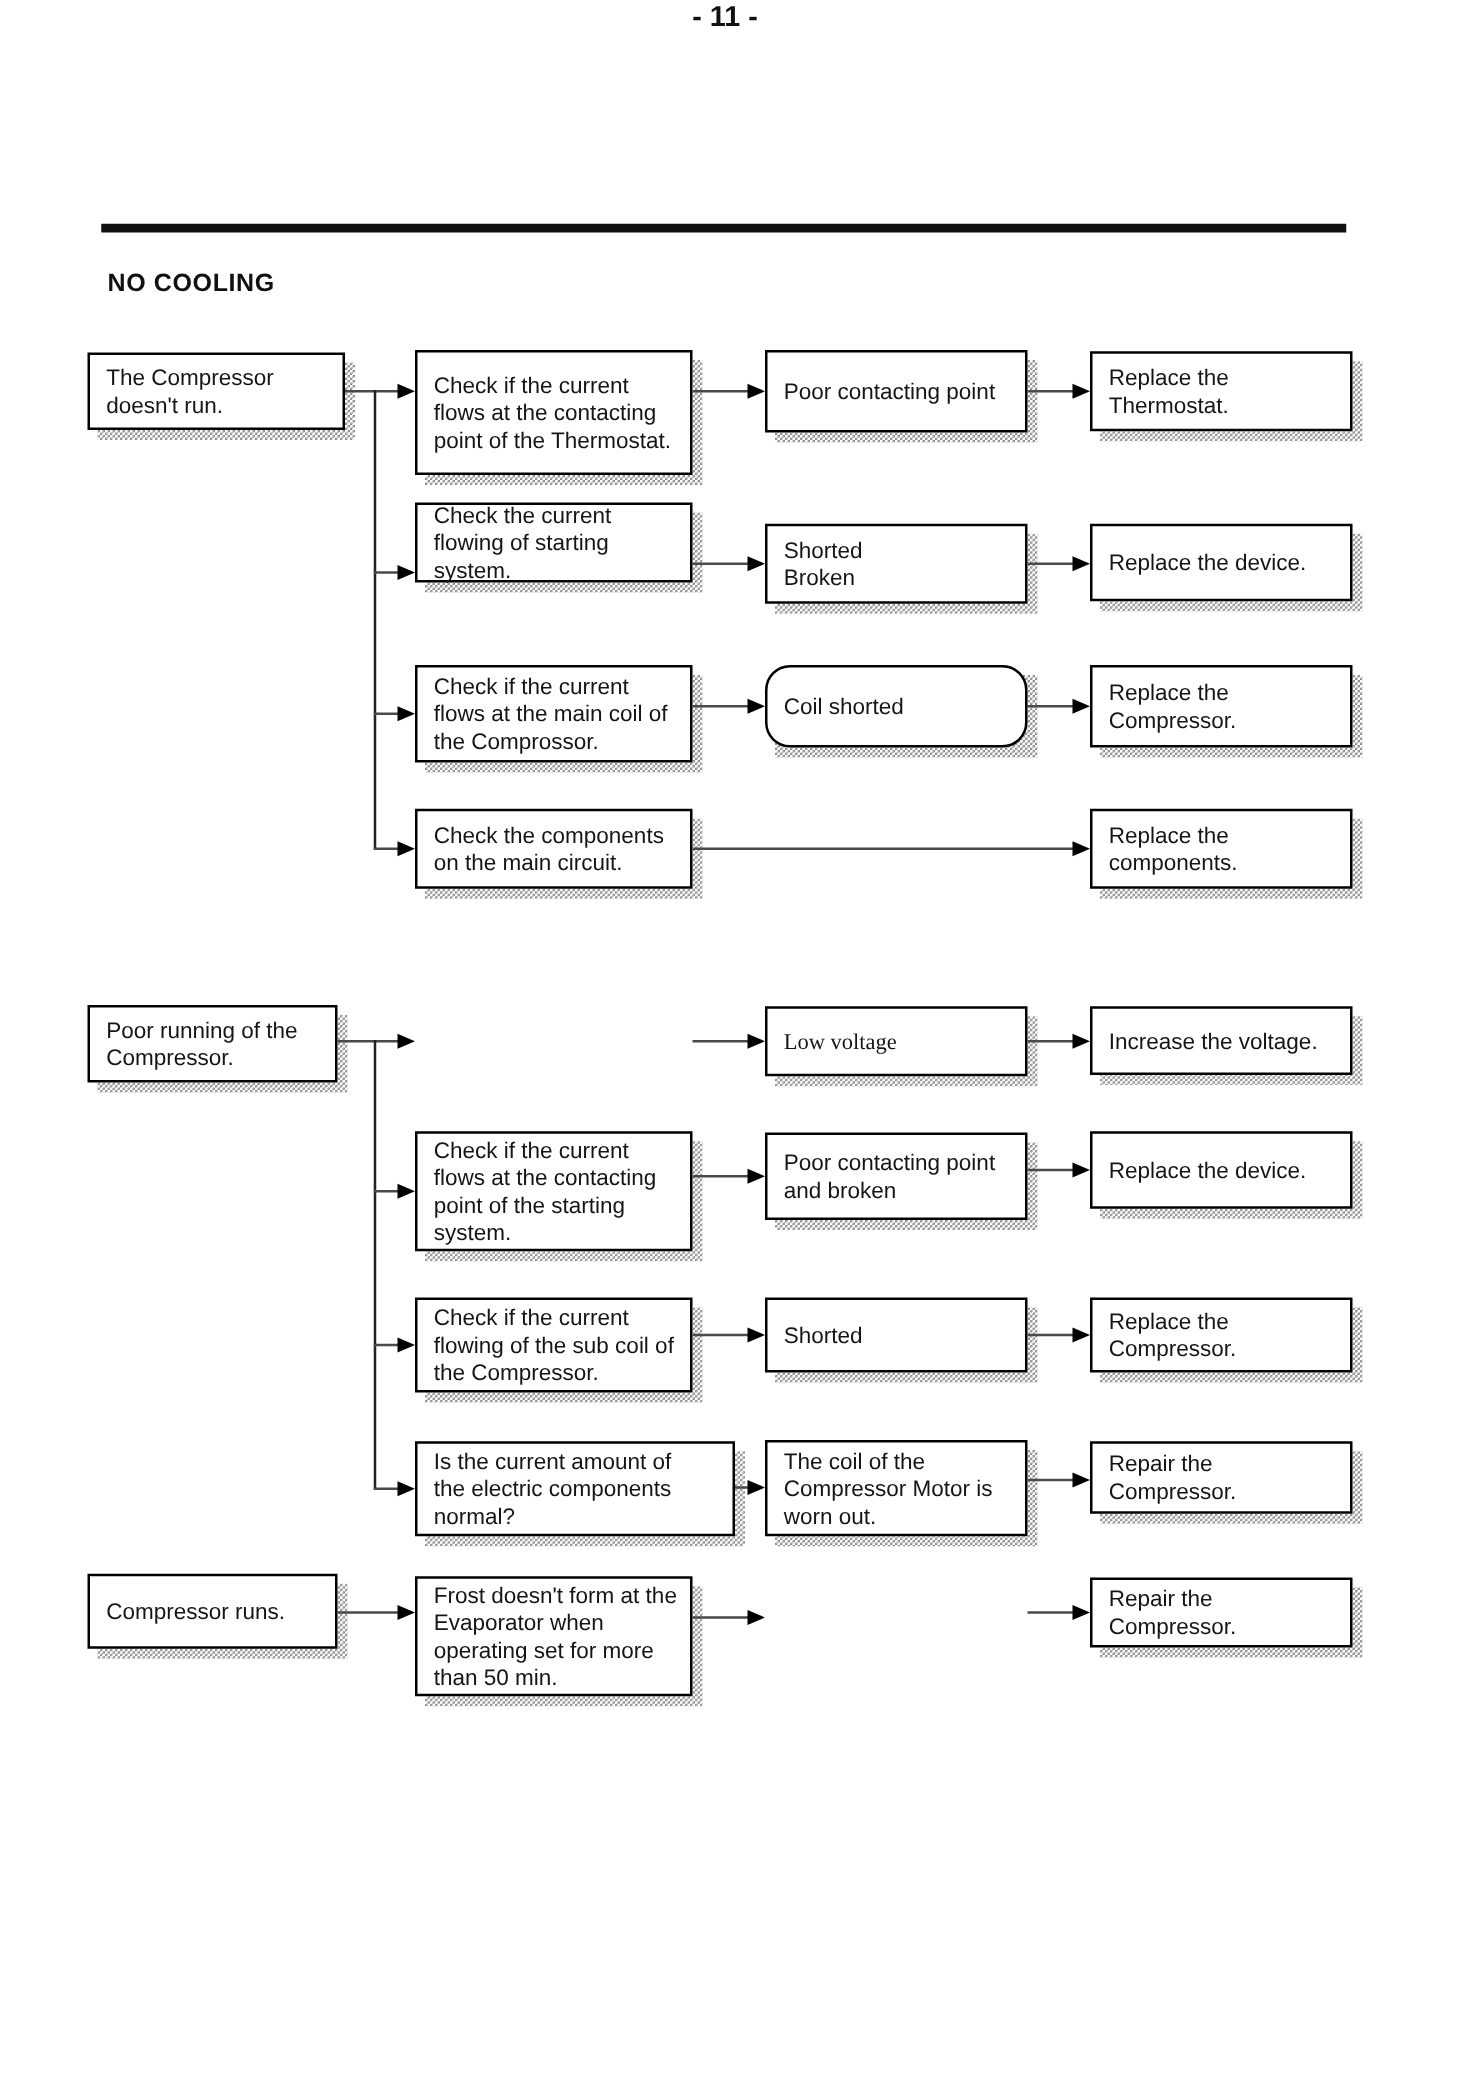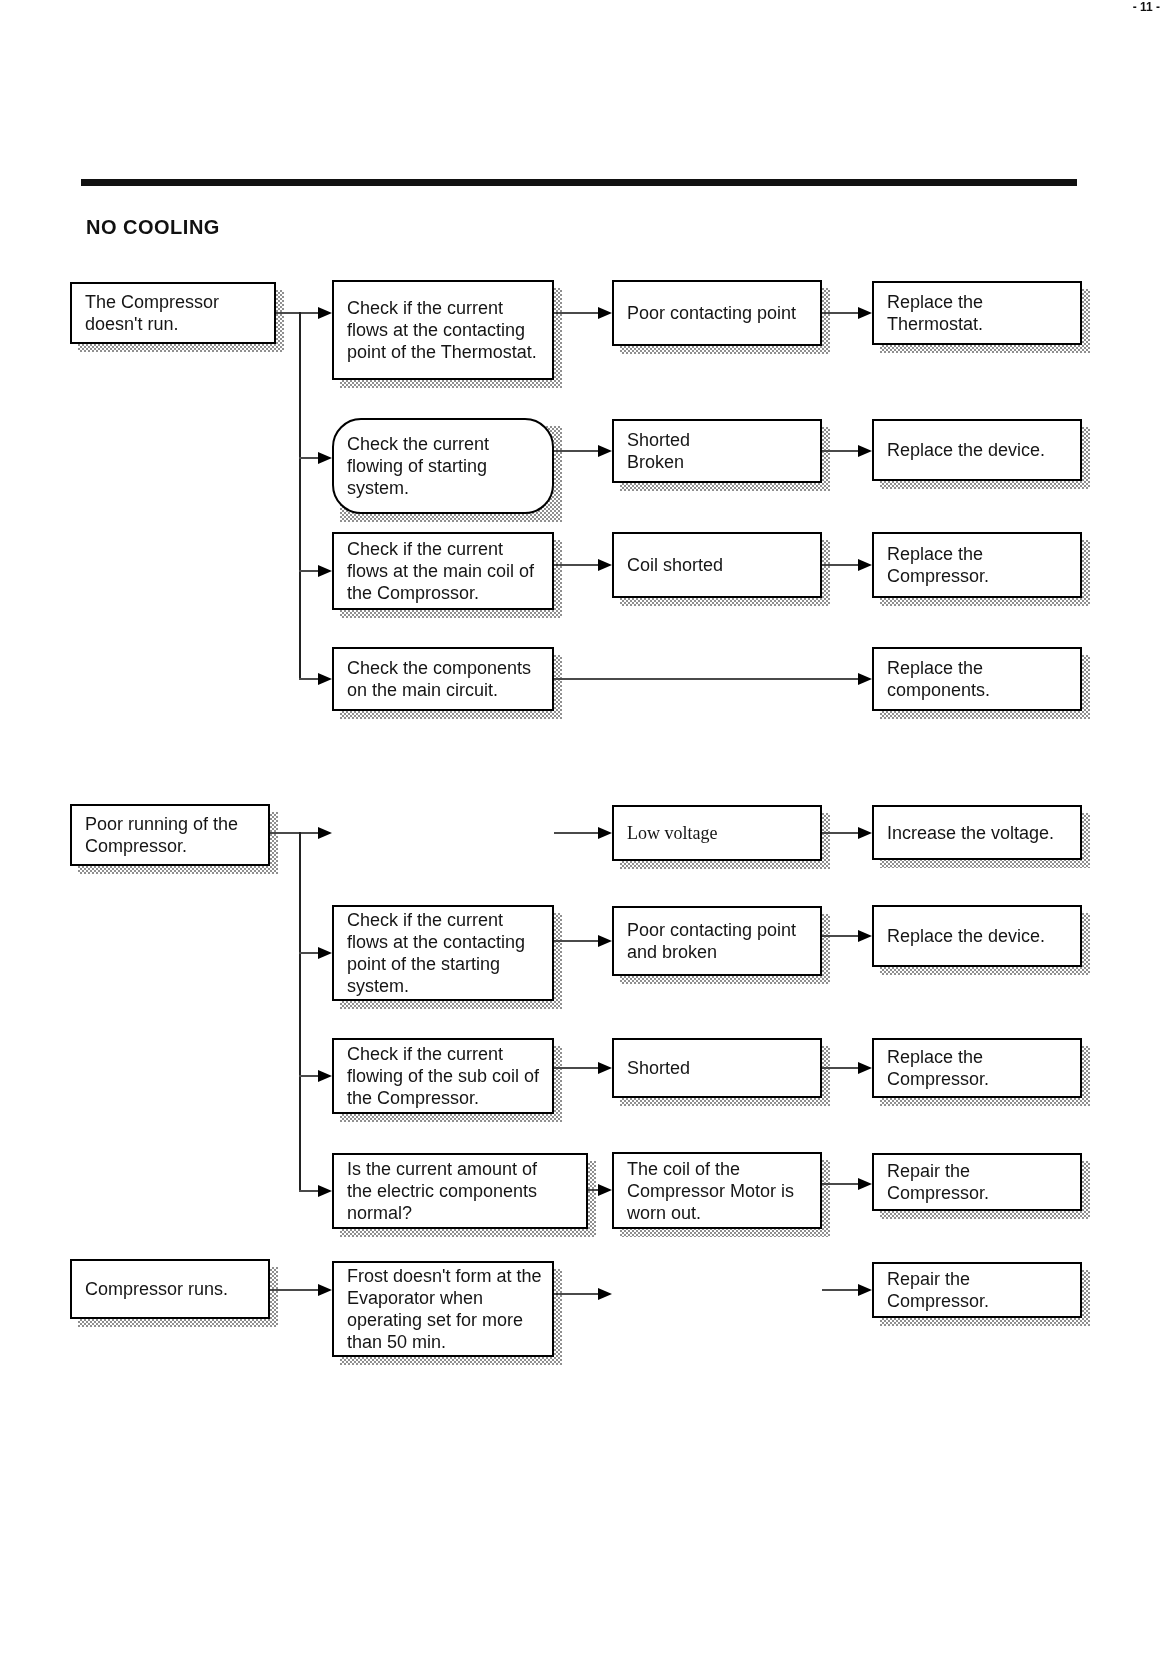--- a/index.html
+++ b/index.html
@@ -41,21 +41,21 @@
   .hl{position:absolute;height:2px;background:#4a4a4a;}
   .vl{position:absolute;width:2px;background:#222;}
   .ah{ 
     position:absolute;width:0;height:0;
     border-top:6px solid transparent;
     border-bottom:6px solid transparent;
     border-left:14px solid #000;
   }
   .pageno{
     position:absolute; left:0; top:1572; width:1160px;
-    text-align:right; font-size:12px; font-weight:bold; color:#111;
+    text-align:center; font-size:23px; font-weight:bold; color:#111;
   }
 </style>
 </head>
 <body>
 
 <div id="canvas">
 
   <div class="rule" style="left:81px;top:179px;width:996px;height:7px;"></div>
   <div class="title" style="left:86px;top:216px;">NO COOLING</div>
 
@@ -124,31 +124,31 @@
 
   <div class="box" style="left:70px;top:282px;width:206px;height:62px;">The Compressor
 doesn't run.</div>
   <div class="box" style="left:332px;top:280px;width:222px;height:100px;">Check if the current
 flows at the contacting
 point of the Thermostat.</div>
   <div class="box" style="left:612px;top:280px;width:210px;height:66px;">Poor contacting point</div>
   <div class="box" style="left:872px;top:281px;width:210px;height:64px;">Replace the
 Thermostat.</div>
 
-  <div class="box" style="left:332px;top:418px;width:222px;height:96px;border-radius:29px;">Check the current
+  <div class="box" style="left:332px;top:402px;width:222px;height:64px;">Check the current
 flowing of starting
 system.</div>
   <div class="box" style="left:612px;top:419px;width:210px;height:64px;">Shorted
 Broken</div>
   <div class="box" style="left:872px;top:419px;width:210px;height:62px;">Replace the device.</div>
 
   <div class="box" style="left:332px;top:532px;width:222px;height:78px;">Check if the current
 flows at the main coil of
 the Comprossor.</div>
-  <div class="box" style="left:612px;top:532px;width:210px;height:66px;">Coil shorted</div>
+  <div class="box" style="left:612px;top:532px;width:210px;height:66px;border-radius:20px;">Coil shorted</div>
   <div class="box" style="left:872px;top:532px;width:210px;height:66px;">Replace the
 Compressor.</div>
 
   <div class="box" style="left:332px;top:647px;width:222px;height:64px;">Check the components
 on the main circuit.</div>
   <div class="box" style="left:872px;top:647px;width:210px;height:64px;">Replace the
 components.</div>
 
   <div class="box" style="left:70px;top:804px;width:200px;height:62px;">Poor running of the
 Compressor.</div>

